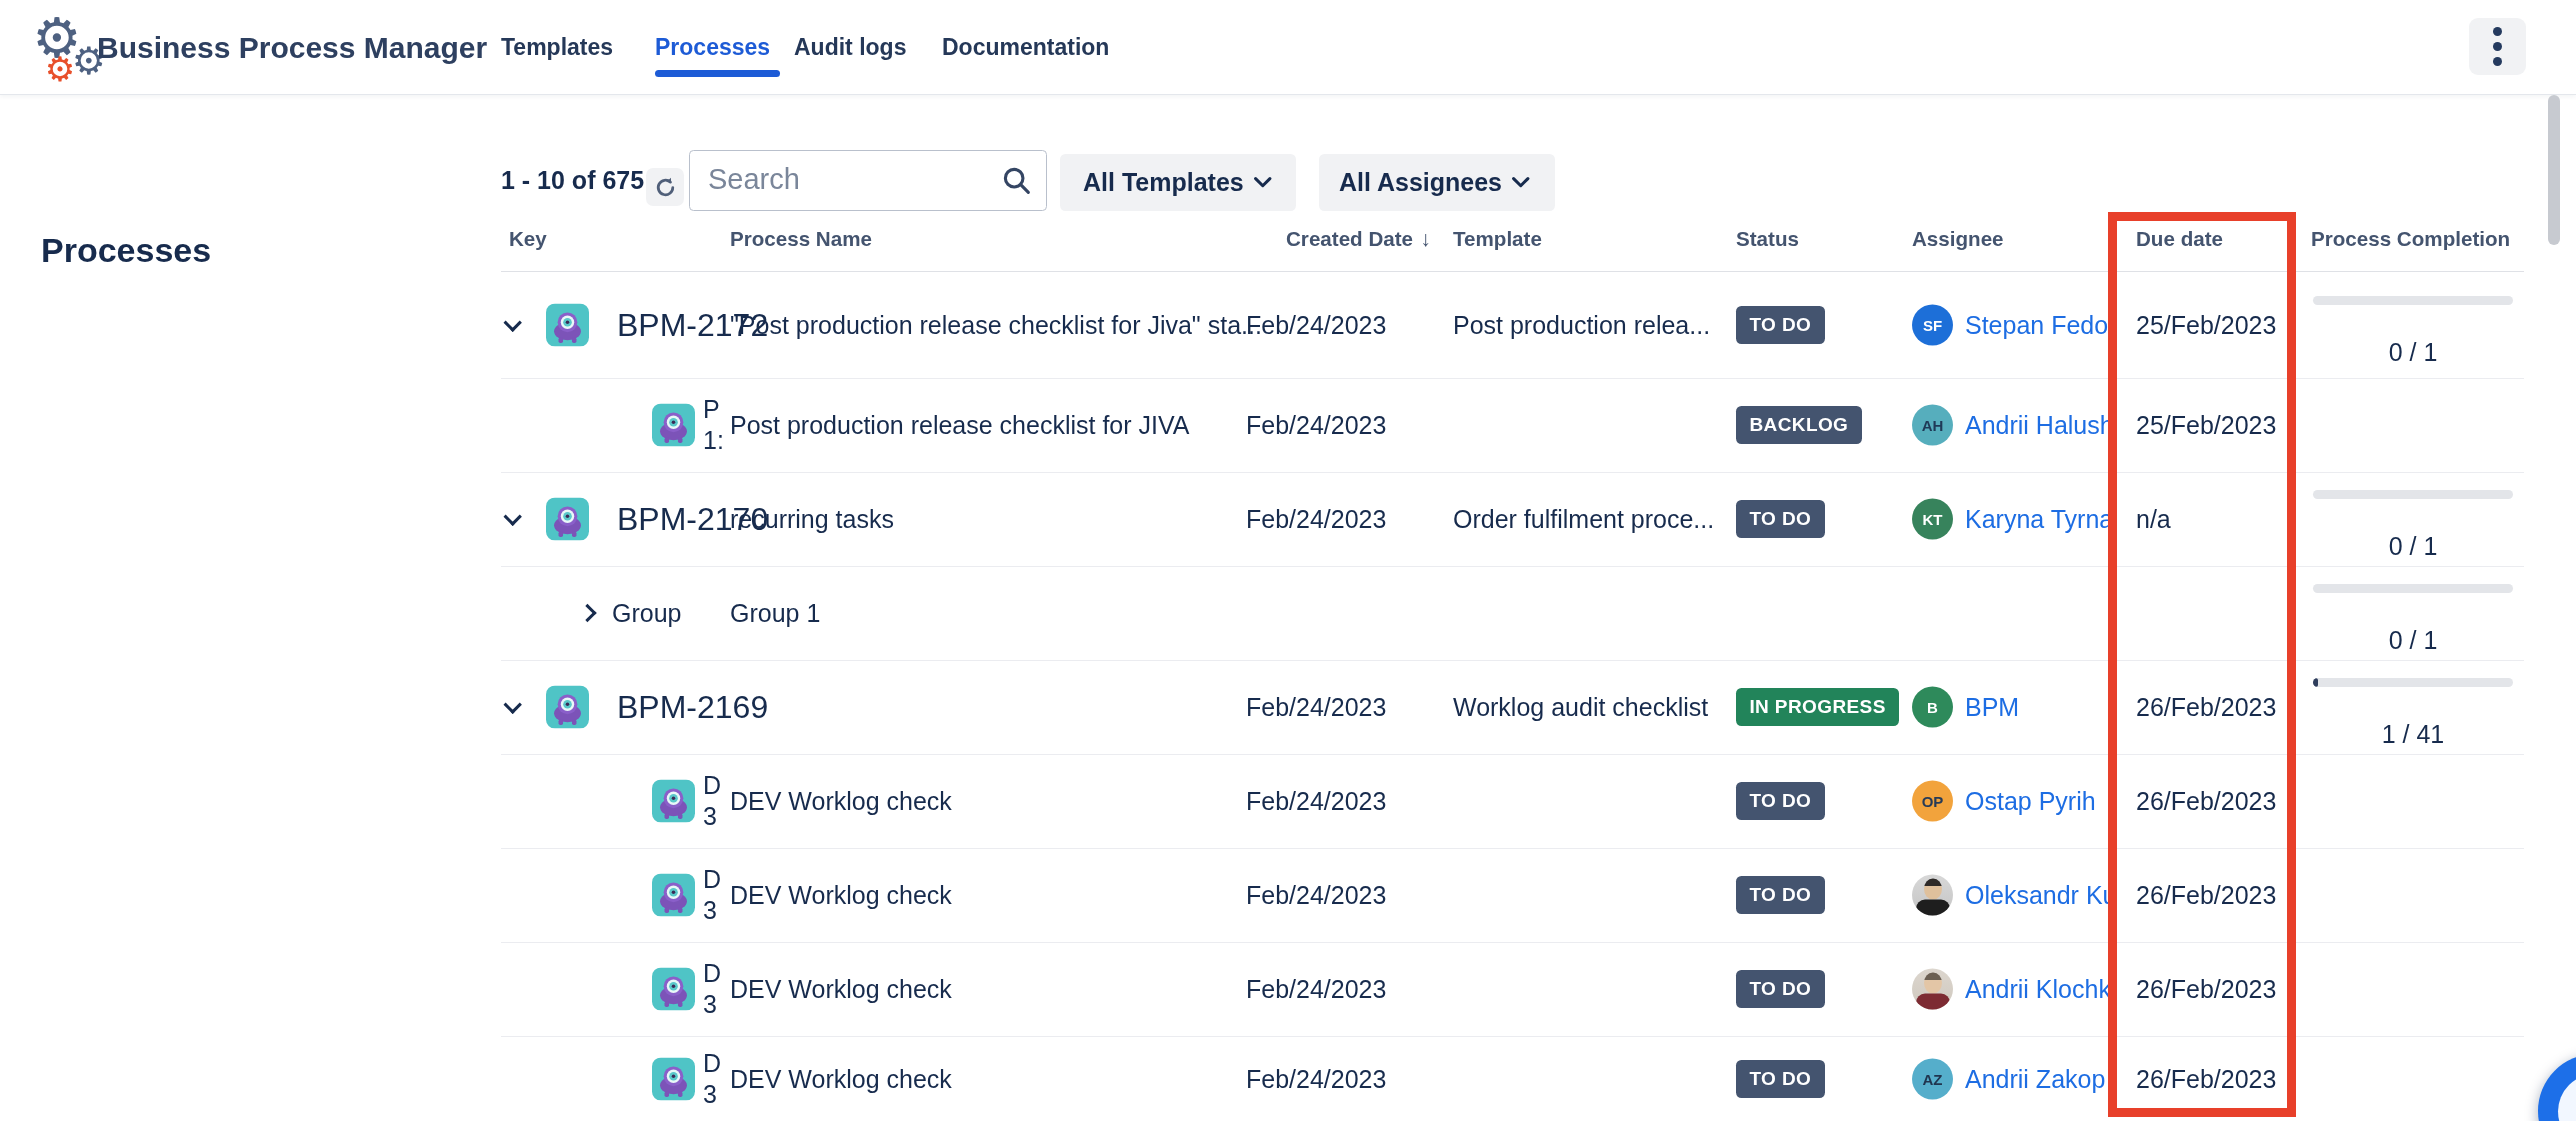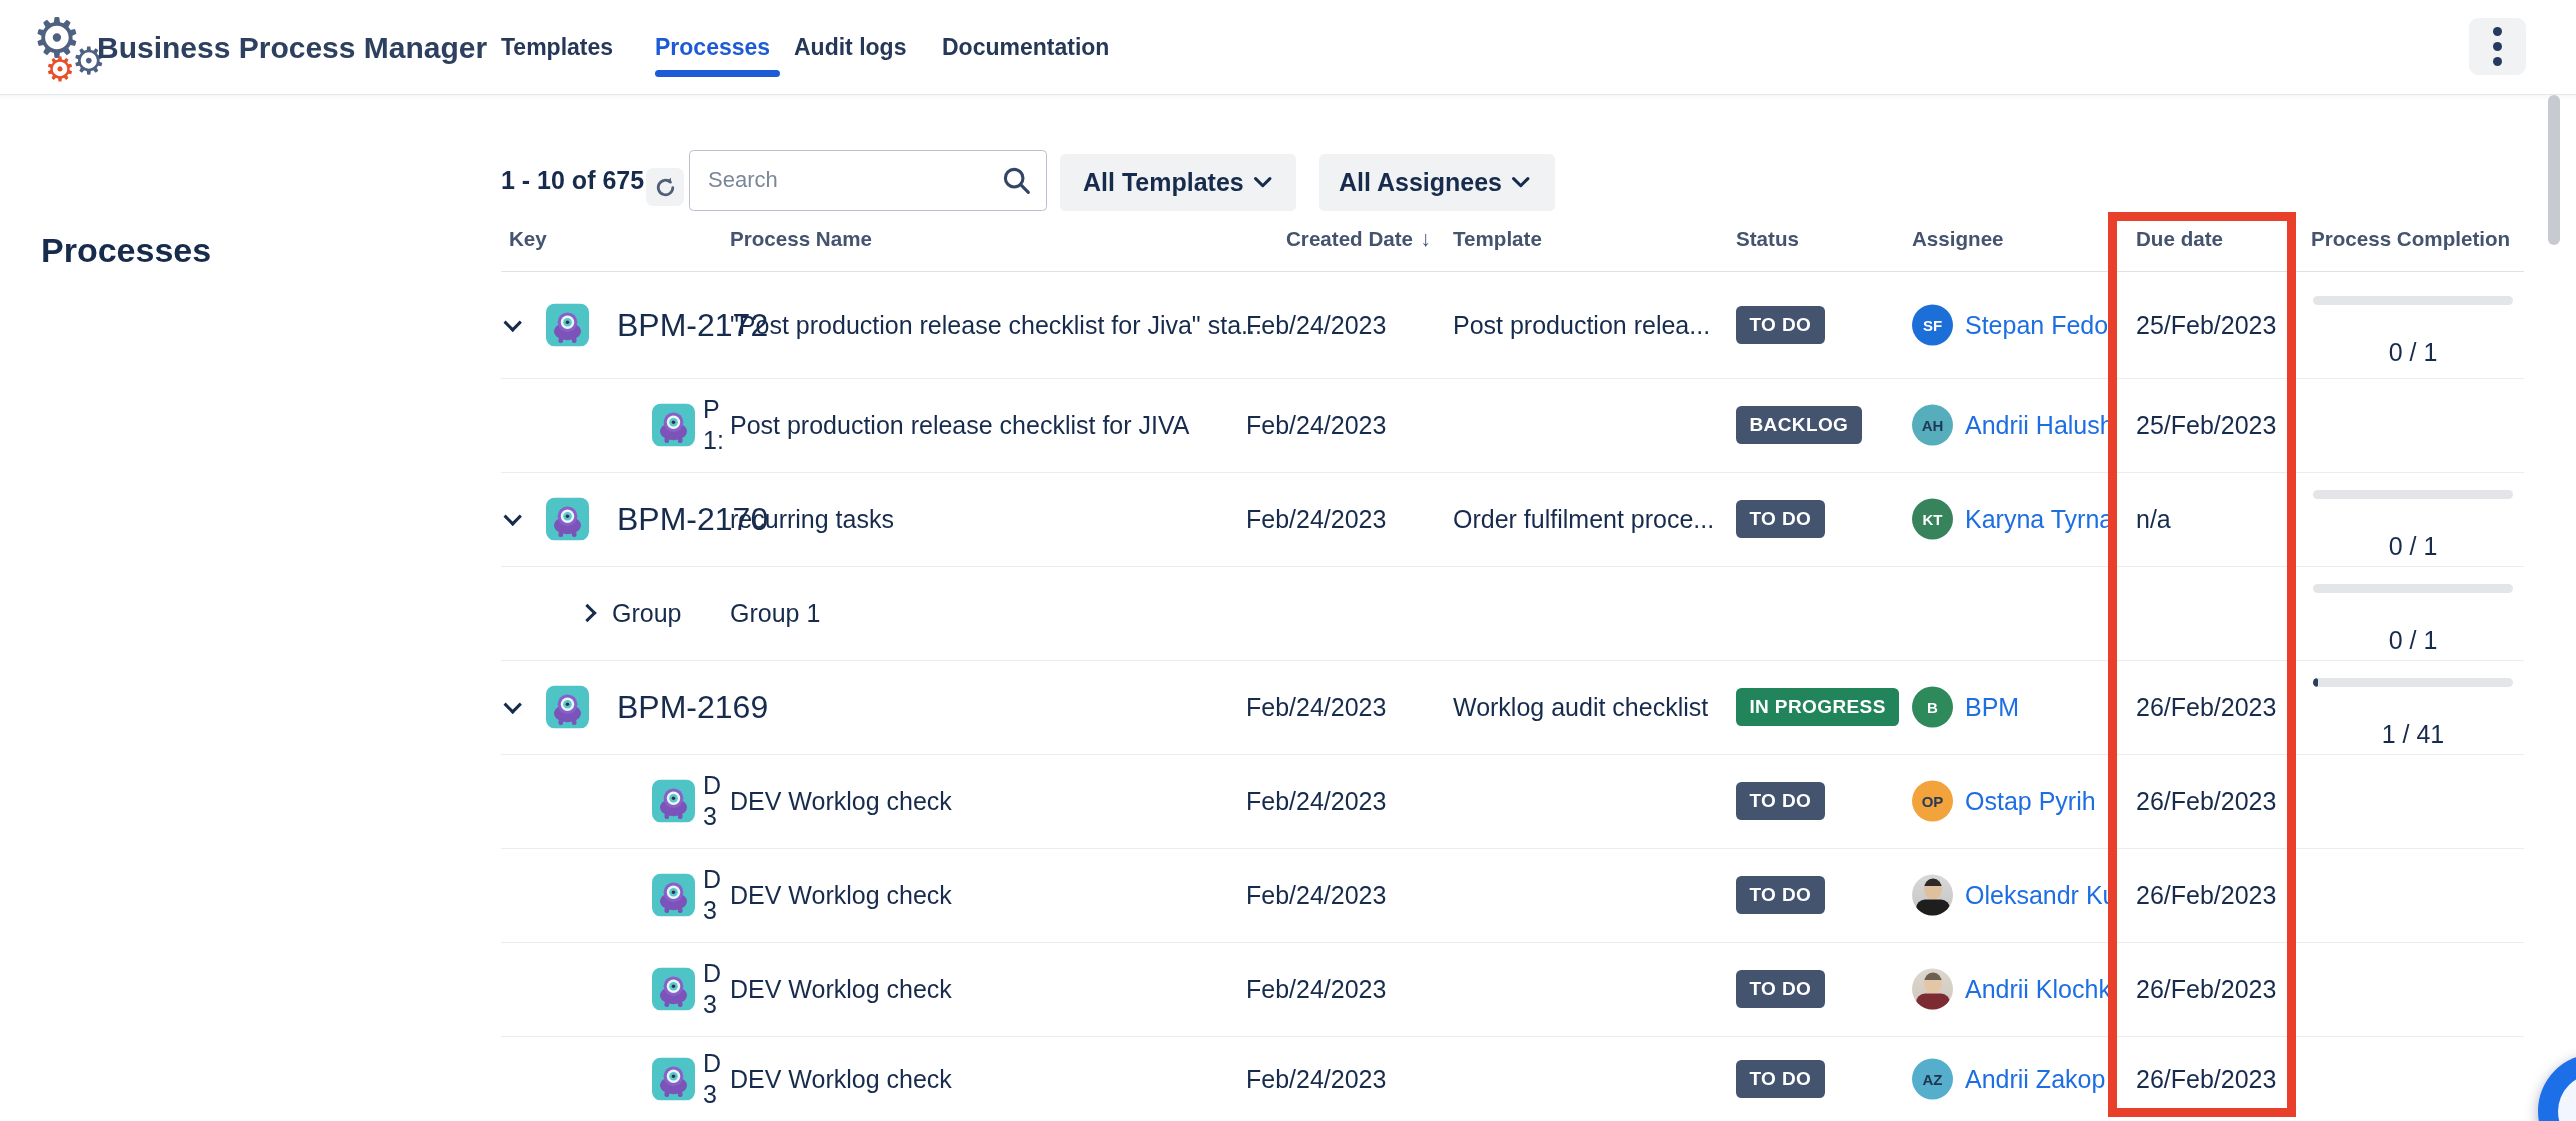--- a/index.html
+++ b/index.html
@@ -40,21 +40,21 @@
     border-radius:5.4px; cursor:pointer; }
   .side-item.active { background:#DEEBFF; color:#1D5BD6; font-weight:700; }
   .si-0 { top:199px; } .si-1 { top:274px; } .si-2 { top:345px; }
   
   .results { position:absolute; left:501px; top:166px; font-size:25px; font-weight:700; color:#172B4D; }
   .refresh-btn { position:absolute; left:646px; top:168px; width:38px; height:38px;
     background:#F1F2F4; border-radius:7.2px; display:flex; align-items:center; justify-content:center; cursor:pointer; }
   .search-box { position:absolute; left:689px; top:150px; width:358px; height:61px;
     border:1.8px solid #B9C0CC; border-radius:4.5px; background:#fff; }
   .search-box input { position:absolute; left:18px; top:0; width:295px; height:57px; border:none; outline:none;
-    font-size:22px; color:#172B4D; font-family:"Liberation Sans", sans-serif; }
+    font-size:29px; color:#172B4D; font-family:"Liberation Sans", sans-serif; }
   .search-box input::placeholder { color:#7A869A; }
   .search-ic { position:absolute; right:12.5px; top:13.4px; }
   .filter-btn { position:absolute; top:154px; height:57px; background:#F1F2F4; border-radius:5.4px;
     display:flex; align-items:center; gap:8px; padding:0 23px; font-size:25px; font-weight:700;
     color:#172B4D; cursor:pointer; }
   .fb-templates { left:1060px; } .fb-assignees { left:1319px;padding-left:20px; }
   
   .thead { position:absolute; left:0; top:222px; width:2576px; height:50px; }
   .thead::after { content:''; position:absolute; left:501px; right:52px; bottom:0; border-bottom:1.8px solid #DFE1E6; }
   .th { position:absolute; top:5.4px; font-size:20.6px; font-weight:700; color:#44546F; cursor:pointer; white-space:nowrap; }

